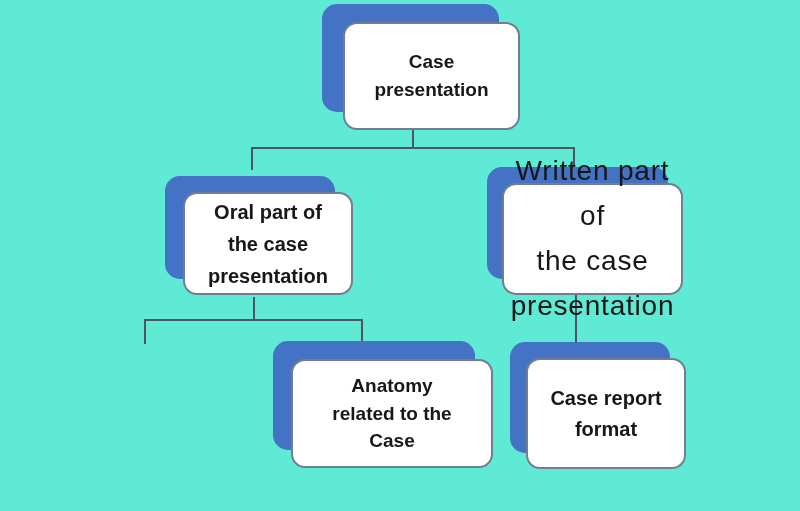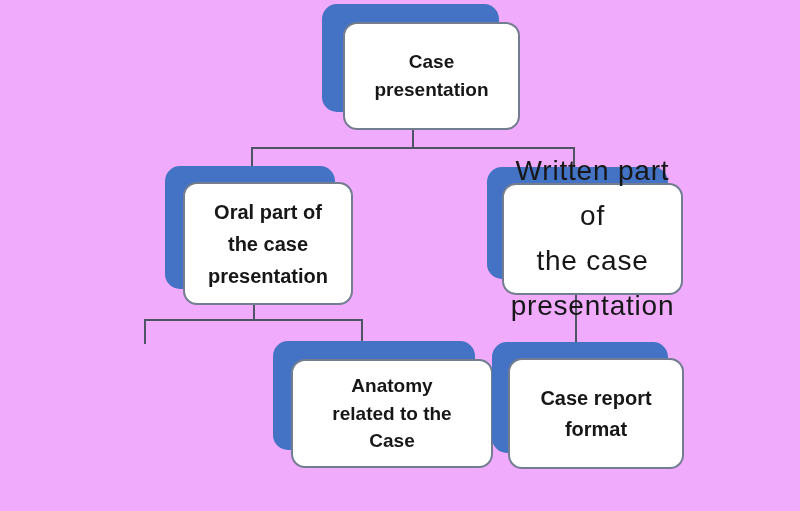--- a/index.html
+++ b/index.html
@@ -5,21 +5,21 @@
   html, body {
     margin: 0;
     padding: 0;
     background: #ffffff;
     font-family: "Liberation Sans", sans-serif;
   }
   .stage {
     position: relative;
     width: 800px;
     height: 511px;
-    background: #f0abfc;
+    background: #5eead4;
     overflow: hidden;
   }
   
   .node {
     position: absolute;
     z-index: 2;
   }
   .node .shadow {
     position: absolute;
     width: 100%;
@@ -53,36 +53,36 @@
   .node.thin .label {
     font-weight: 400;
     letter-spacing: 0.8px;
     font-size: 28px;
   }
   
   #node-root    { left: 343px; top: 22px;  width: 177px; height: 108px; }
   #node-root    .shadow { left: -21px; top: -18px; }
   #node-root    .label  { line-height: 1.5; }
 
-  #node-oral    { left: 183px; top: 182px; width: 170px; height: 123px; }
+  #node-oral    { left: 183px; top: 192px; width: 170px; height: 103px; }
   #node-oral    .shadow { left: -18px; top: -16px; }
   #node-oral    .label  { font-size: 20px; line-height: 1.6; }
 
   #node-written { left: 502px; top: 183px; width: 181px; height: 112px; }
   #node-written .shadow { left: -15px; top: -16px; }
   #node-written .label  { line-height: 1.6; }
 
   #node-viva    { left: 73px;  top: 358px; width: 180px; height: 112px; }
   #node-viva    .shadow { left: -15px; top: -16px; }
 
   #node-anatomy { left: 291px; top: 359px; width: 202px; height: 109px; }
   #node-anatomy .shadow { left: -18px; top: -18px; }
   #node-anatomy .label  { line-height: 1.45; }
 
-  #node-report  { left: 508px; top: 358px; width: 176px; height: 111px; }
+  #node-report  { left: 526px; top: 358px; width: 160px; height: 111px; }
   #node-report  .shadow { left: -16px; top: -16px; }
   #node-report  .label  { font-size: 20px; }
 
   
   .connector {
     position: absolute;
     background: #4d5563;
     z-index: 1;
   }
   #c-root-stem      { left: 412px; top: 130px; width: 2px;  height: 19px; }

